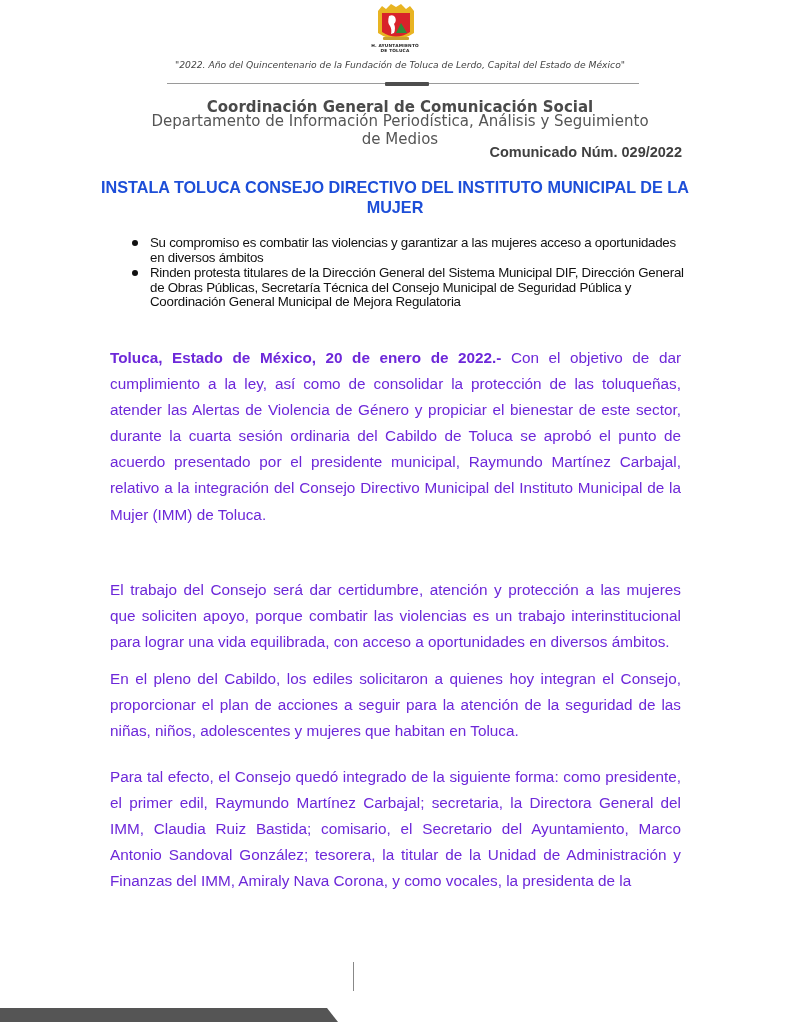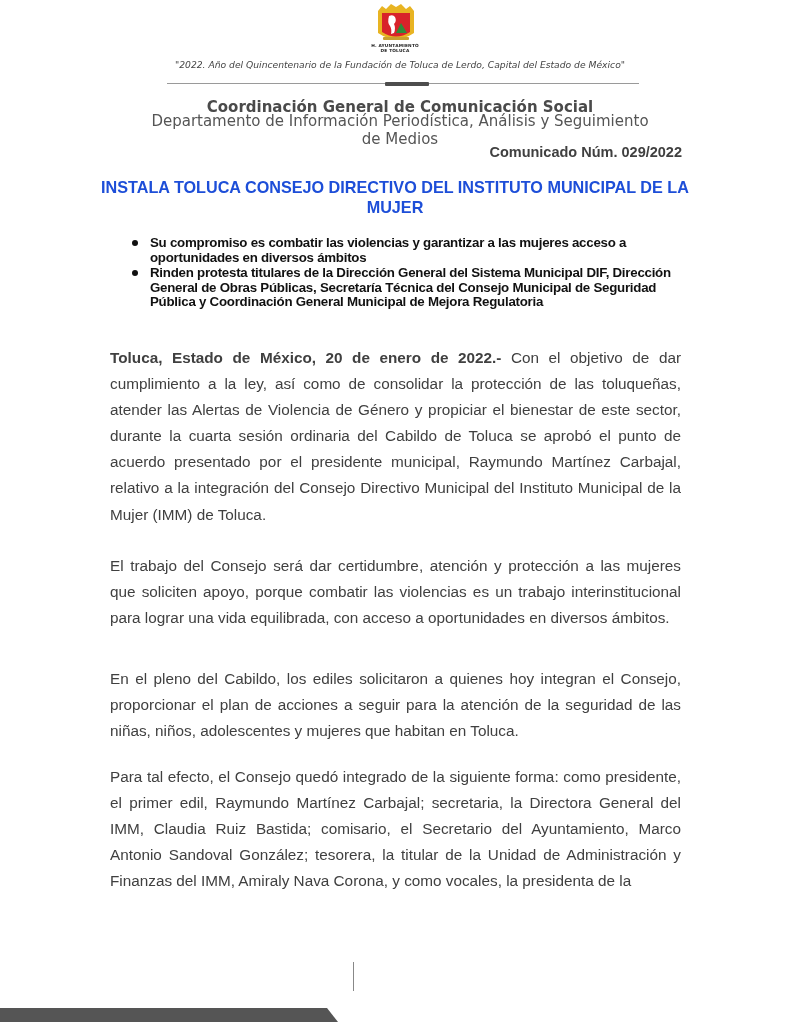--- a/index.html
+++ b/index.html
@@ -113,43 +113,42 @@
       list-style: none;
       font-size: 13.3px;
       line-height: 14.6px;
       color: #111;
       letter-spacing: -0.25px;
     }
     .bullets li {
       position: relative;
       padding-left: 14px;
       margin: 0 0 1px 0;
-      font-weight: bold;
     }
     .bullet-dot {
       position: absolute;
       left: -4px;
       top: 4px;
       width: 6px;
       height: 6px;
       border-radius: 50%;
       background: #111;
     }
     .body-text {
       position: absolute;
       left: 110px;
       width: 571px;
       font-size: 15.3px;
       line-height: 26.1px;
       text-align: justify;
-      color: #404040;
+      color: #6d28d9;
       margin: 0;
     }
     .p1 { top: 345px; }
-    .p2 { top: 553px; }
+    .p2 { top: 577px; }
     .p3 { top: 666px; }
     .p4 { top: 764px; }
     .lead-bold { font-weight: bold; }
     .footer-bar {
       position: absolute;
       left: 353px;
       top: 962px;
       width: 1px;
       height: 29px;
       background: #888;

